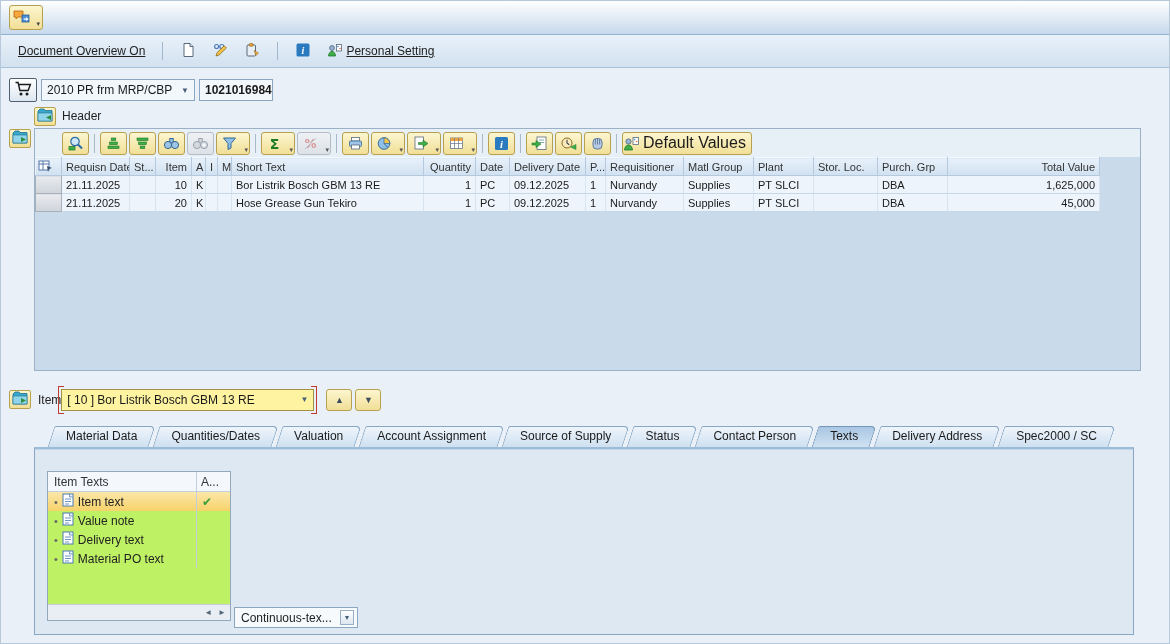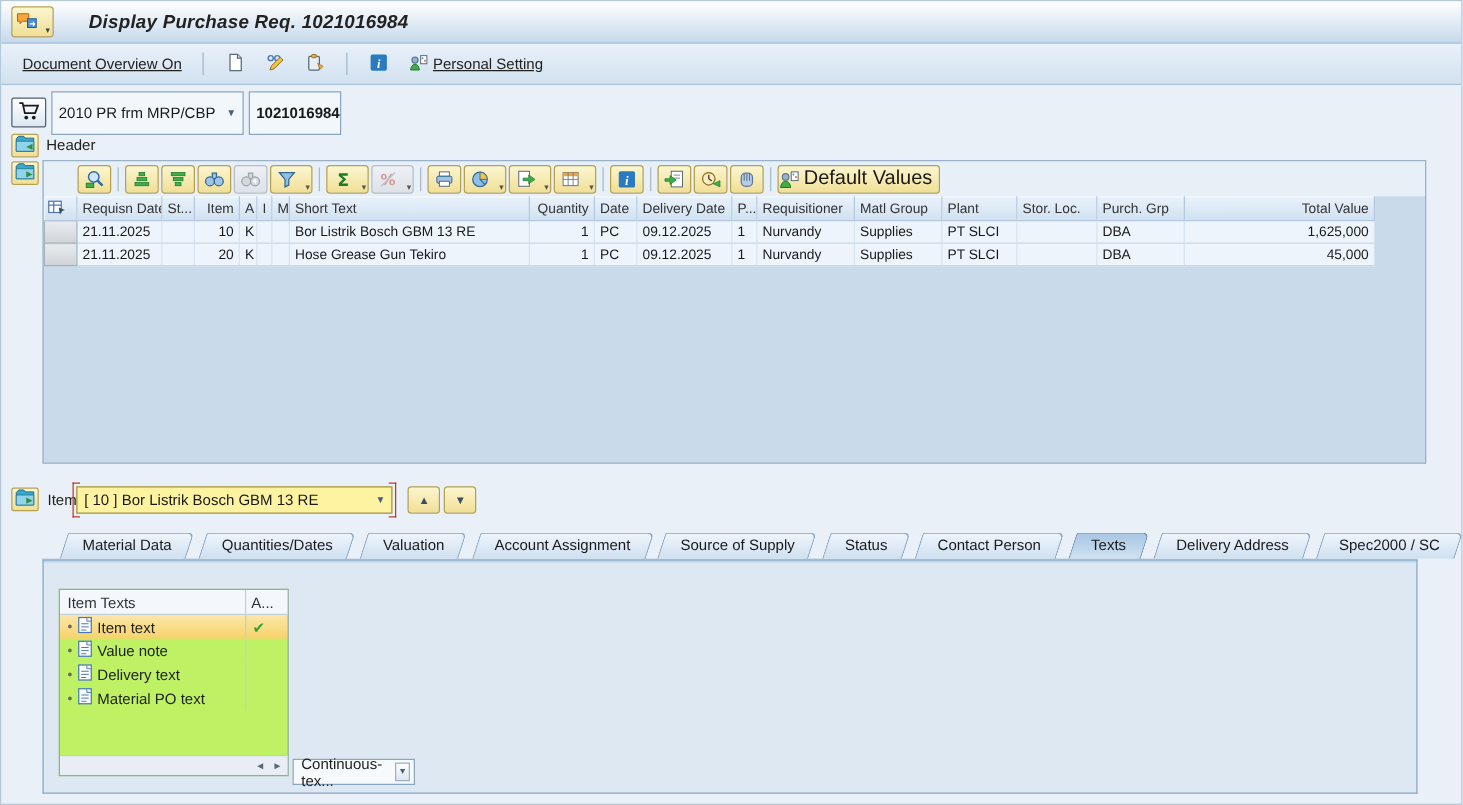--- a/index.html
+++ b/index.html
@@ -39,27 +39,27 @@
   .flat-btn.wide{width:auto; padding:0 4px; gap:3px; font-size:12px; color:#222; font-family:inherit;text-decoration:underline;}
   .tool-label{color:#222;}
   
   .content{padding:10px 0 0 8px; position:relative;}
   .doctype-row{display:flex; align-items:center; gap:4px; height:24px;}
   .cart-btn{
     width:28px; height:24px; display:flex; align-items:center; justify-content:center;
     background:linear-gradient(#ffffff,#dde7f1); border:1px solid #4f6072; border-radius:2px; cursor:pointer;
   }
   .box-field{
-    height:35px; background:#f2f7fb; border:1px solid #8ba6c0;
+    height:22px; background:#f2f7fb; border:1px solid #8ba6c0;
     display:flex; align-items:center; padding:0 5px; color:#1a1a1a;
   }
   .doc-type{width:154px; justify-content:space-between; cursor:pointer;}
   .dd-arrow{font-size:8px; color:#4a617a;}
   .doc-number{width:74px;font-weight:bold;}
-  .icon-label-row{display:flex; align-items:center; gap:6px; margin-top:4px; height:20px;}
+  .icon-label-row{display:flex; align-items:center; gap:6px; margin-top:4px; height:20px;margin-left:25px;}
   .mini-folder-btn{
     width:22px; height:19px; display:flex; align-items:center; justify-content:center;
     background:linear-gradient(#fcf6d0,#f1df96); border:1px solid #b8a14e; border-radius:2px; cursor:pointer;
   }
   
   .alv-row{display:flex; margin-top:2px;}
   .alv-expand{margin-top:1px;}
   .alv-container{
     margin-left:3px; width:1107px; height:243px;
     border:1px solid #9ab1c8; background:#c9daea; overflow:hidden;
@@ -110,21 +110,21 @@
   }
   .item-combo-wrap::before{left:-3px; border:1px solid #c03a2e; border-right:none;}
   .item-combo-wrap::after{right:-3px; border:1px solid #c03a2e; border-left:none;}
   .updown{display:flex; gap:3px; margin-left:12px;}
   .ud-btn{
     width:26px; height:22px; display:flex; align-items:center; justify-content:center;
     background:linear-gradient(#fcf6d0,#f1df96); border:1px solid #b8a14e; border-radius:3px;
     font-size:9px; color:#3c4c5c; cursor:pointer;
   }
   
-  .tabstrip{display:flex; margin:14px 0 0 40px; height:21px; position:relative; z-index:2;justify-content:space-between;}
+  .tabstrip{display:flex; margin:14px 0 0 40px; height:21px; position:relative; z-index:2;}
   .tab{position:relative; padding:3px 17px 0 17px; cursor:pointer; font-size:12px; color:#1a1a1a; white-space:nowrap;}
   .tab::before{
     content:''; position:absolute; inset:0 2px 0 2px;
     background:linear-gradient(#eef5fc,#cfe0f0);
     border:1px solid #89a7c5; border-bottom:none; border-radius:2px 5px 0 0;
     transform:skewX(-18deg);
   }
   .tab.active::before{background:linear-gradient(#a9c6e2,#cfe2f2); border-color:#7496b8;}
   .tab > span{position:relative; z-index:1;}
   .tab-panel{
@@ -150,41 +150,40 @@
   .itx-footer{height:16px; border-top:1px solid #c2cedb; background:#e9eef4; display:flex; justify-content:flex-end; align-items:center; gap:6px; padding-right:4px;}
   .scroll-arrow{font-size:8px; color:#55687c; background:transparent; border:none; cursor:pointer; line-height:1;}
   
   .text-editor{
     position:absolute; left:199px; top:22px; width:565px; height:130px;
     background:#ffffff; border:1px solid #5f6b76;
     font-family:"Liberation Mono","DejaVu Sans Mono",monospace;
     font-size:12px; color:#111; padding:8px 12px; white-space:pre; line-height:17px; overflow:hidden;
   }
   .text-format{
-    position:absolute; left:199px; top:158px; width:98px; height:21px;
+    position:absolute; left:199px; top:158px; width:124px; height:21px;
     background:#f7fafc; border:1px solid #8ba6c0; display:flex; align-items:center; justify-content:space-between;
     padding:0 3px 0 6px; cursor:pointer;
   }
   .text-format .dd-box{width:14px; height:15px; background:linear-gradient(#fff,#dce6f0); border:1px solid #9ab0c6; display:flex; align-items:center; justify-content:center; font-size:7px; color:#4a617a;}
 </style>
 </head>
 <body>
 
 <div class="titlebar">
   <div class="sys-btn">
     <span>
       <svg width="17" height="17" viewBox="0 0 17 17">
         <path d="M1 3h9v6H5L3 11V9H1z" fill="#f6a63c" stroke="#b06a10" stroke-width=".8"></path>
         <rect x="9" y="7" width="7" height="7" fill="#4a90d9" stroke="#2a5a90" stroke-width=".8"></rect>
         <path d="M10.7 10.5h2.6V8.9l2.2 2.2-2.2 2.2v-1.6h-2.6z" fill="#fff"></path>
       </svg>
     </span>
     <span class="sys-dd">▾</span>
   </div>
-  <div class="app-title">Display Purchase Req. 1021016984</div>
 </div>
 
 <div class="app-toolbar">
   <button class="flat-btn wide">
     <span class="tool-label">Document Overview On</span>
   </button>
   <span class="sep"></span>
   <button class="flat-btn">
     <span>
       <svg width="16" height="16" viewBox="0 0 16 16">

